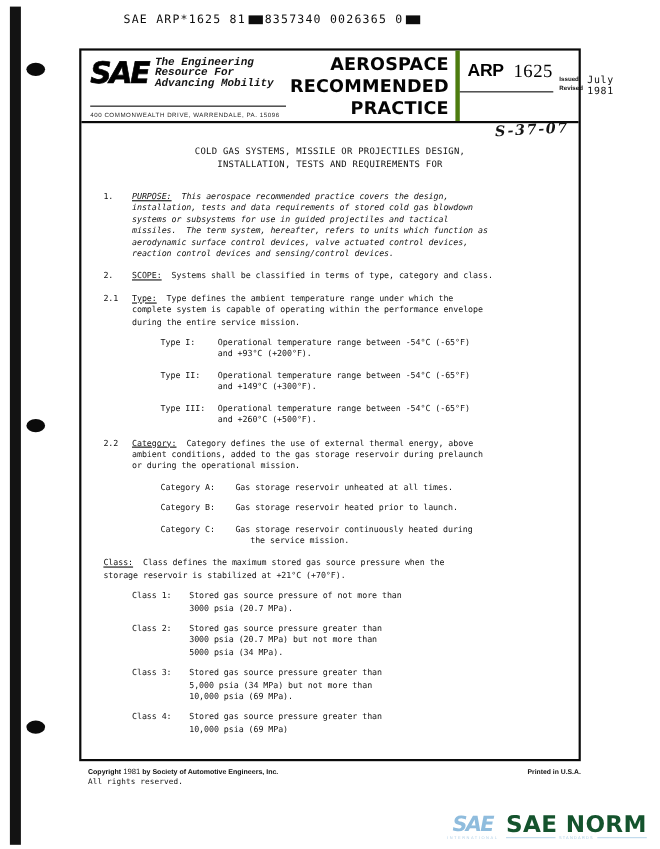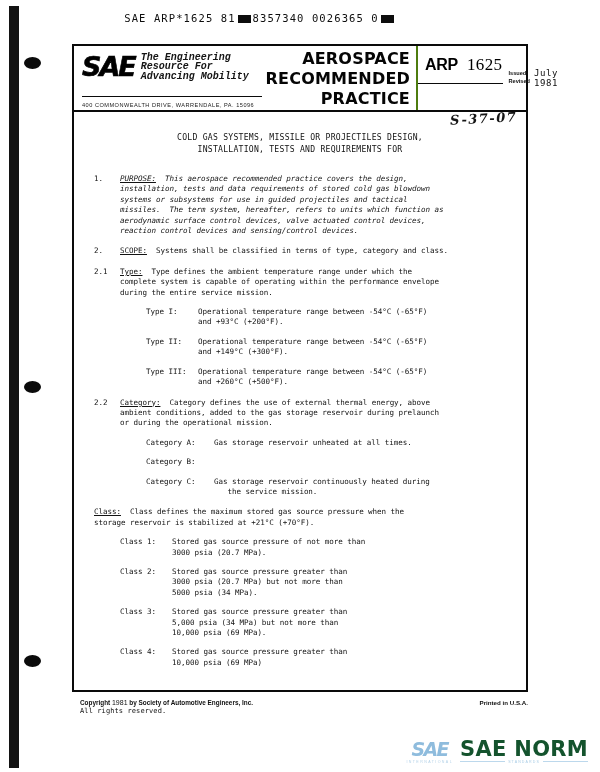--- a/index.html
+++ b/index.html
@@ -35,21 +35,21 @@
     border-radius: 50%;
     z-index: 4;
   }
   .punch.p1 { top: 57px; }
   .punch.p2 { top: 381px; }
   .punch.p3 { top: 655px; }
 
   
   .top-code {
     position: absolute;
-    left: 12px; top: 12px;
+    left: 0; top: 12px;
     width: 496px;
     text-align: center;
     font-family: "DejaVu Sans Mono", monospace;
     font-size: 10.5px;
     letter-spacing: 1.1px;
     color: #0d0d0d;
     white-space: nowrap;
   }
   .code-blk {
     display: inline-block;
@@ -137,21 +137,21 @@
     font-size: 5.6px;
     letter-spacing: 0.5px;
     color: #1a1a1a;
     white-space: nowrap;
   }
   .mh-mid {
     flex: 1;
     box-sizing: border-box;
     padding: 3px 6px 2px 0;
     text-align: right;
-    border-right: 2px solid #4d7c0f;
+    border-right: 4px solid #4d7c0f;
   }
   .mh-mid div {
     font-family: "DejaVu Sans", sans-serif;
     font-weight: 700;
     font-size: 16px;
     line-height: 20px;
     letter-spacing: 0.2px;
     color: #050505;
   }
   .mh-right {
@@ -471,20 +471,23 @@
 or during the operational mission.</span></div>
           <div class="sub-list">
             <div class="sub-item">
               <div class="si-label wide">Category A:</div>
               <div class="si-text">
                 <div>Gas storage reservoir unheated at all times.</div>
               </div>
             </div>
             <div class="sub-item">
               <div class="si-label wide">Category B:</div>
+              <div class="si-text">
+                <div>Gas storage reservoir heated prior to launch.</div>
+              </div>
             </div>
             <div class="sub-item">
               <div class="si-label wide">Category C:</div>
               <div class="si-text">
                 <div>Gas storage reservoir continuously heated during
    the service mission.</div>
               </div>
             </div>
           </div>
         </div>

